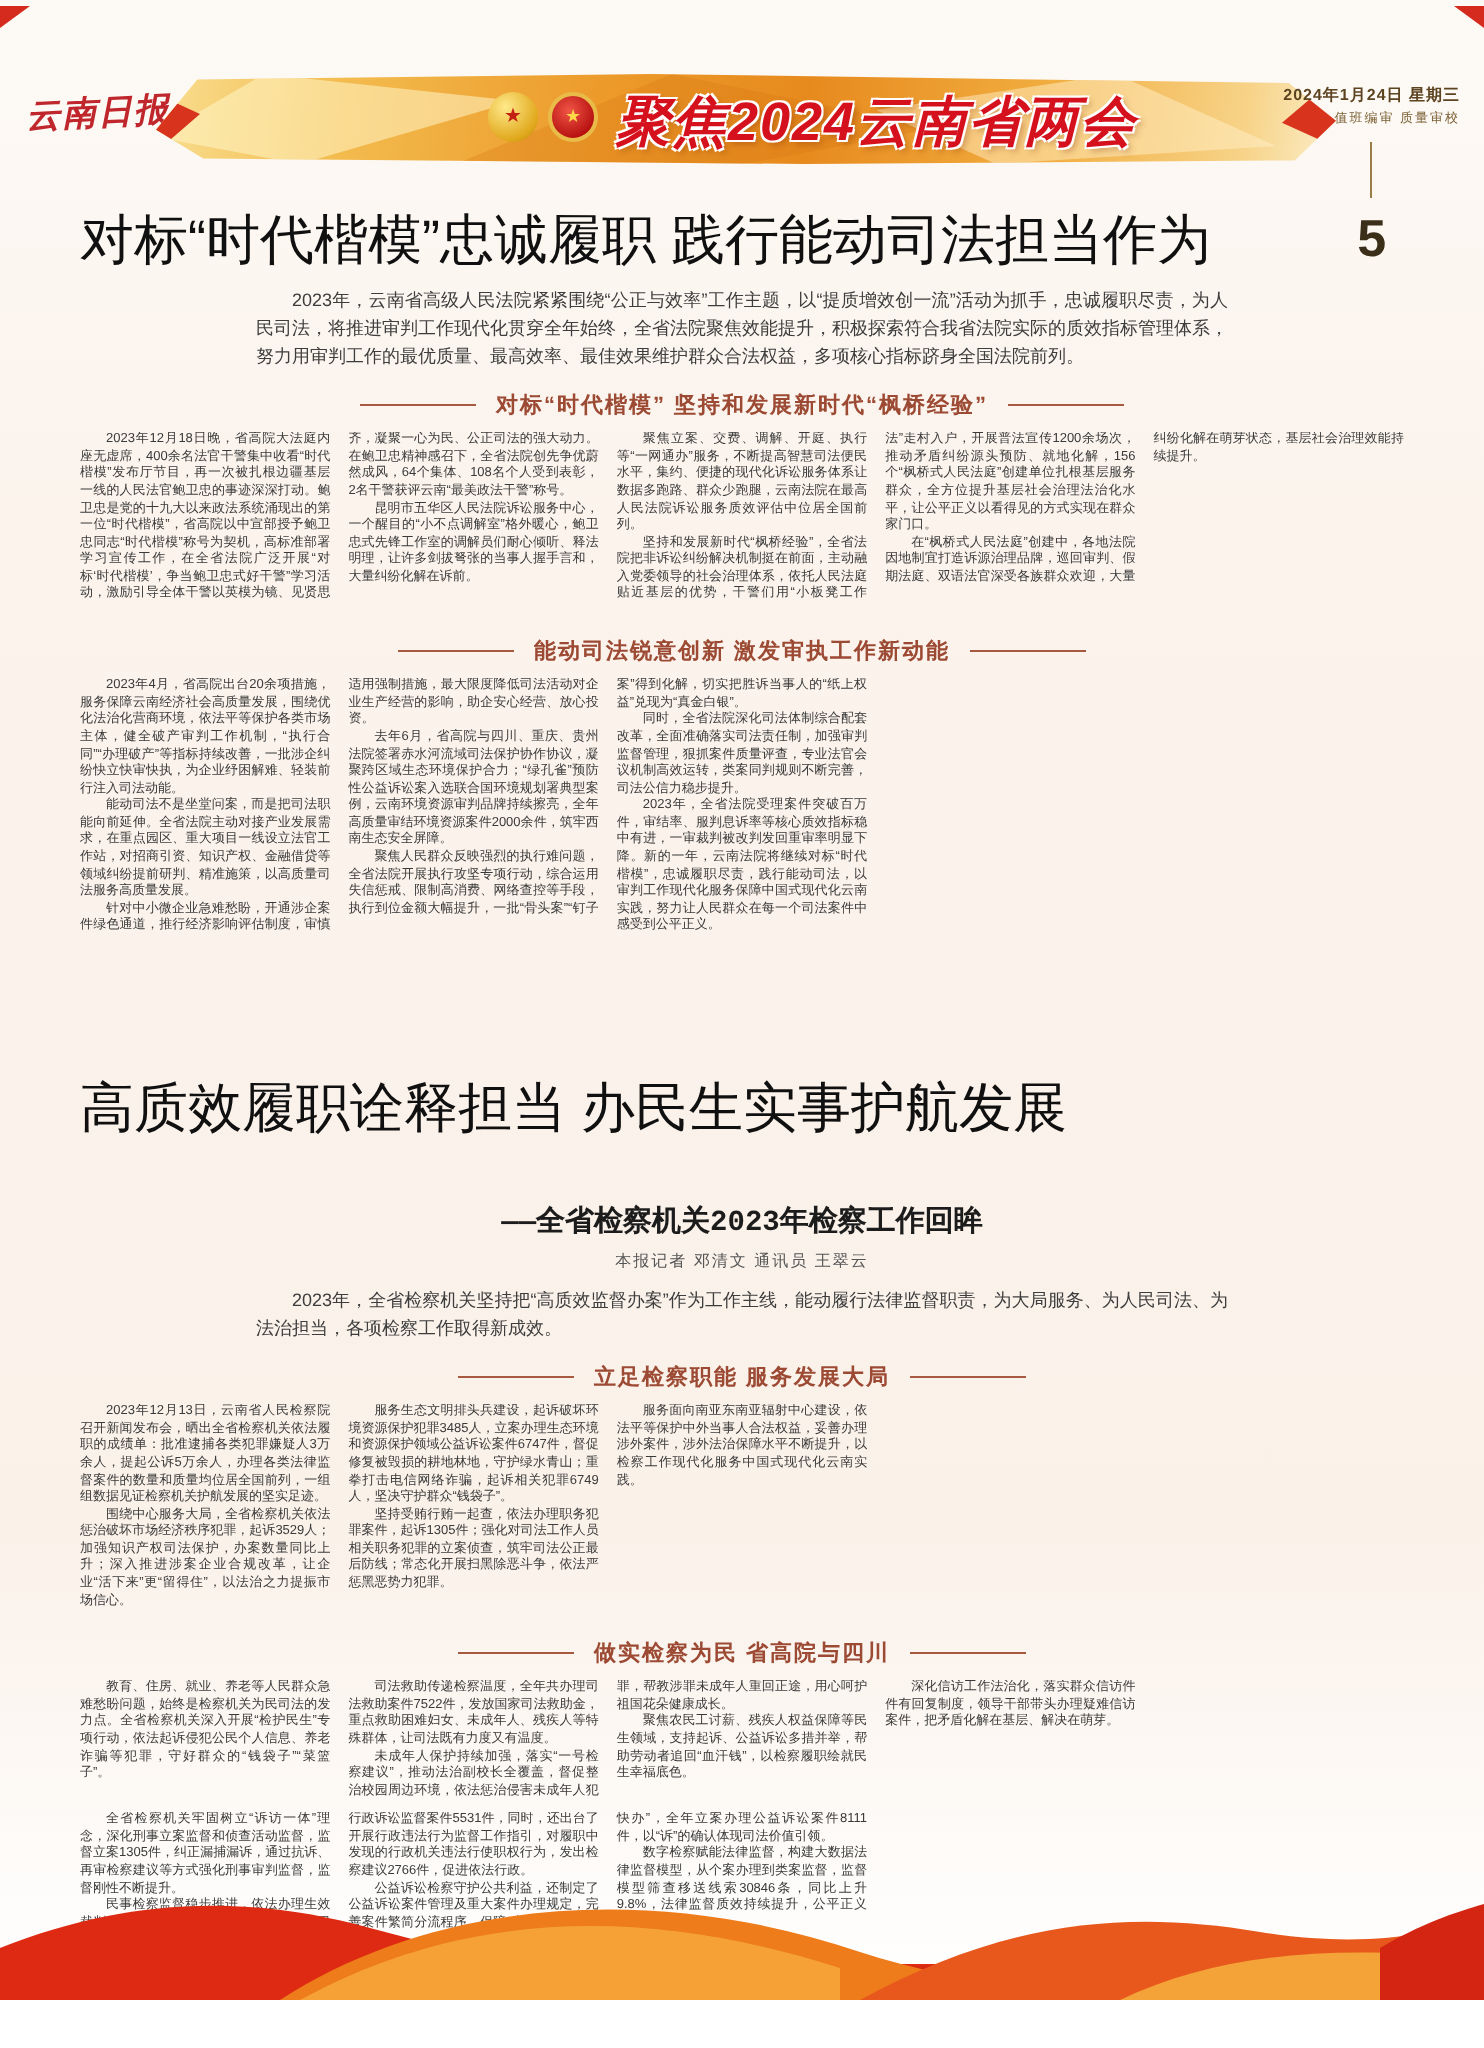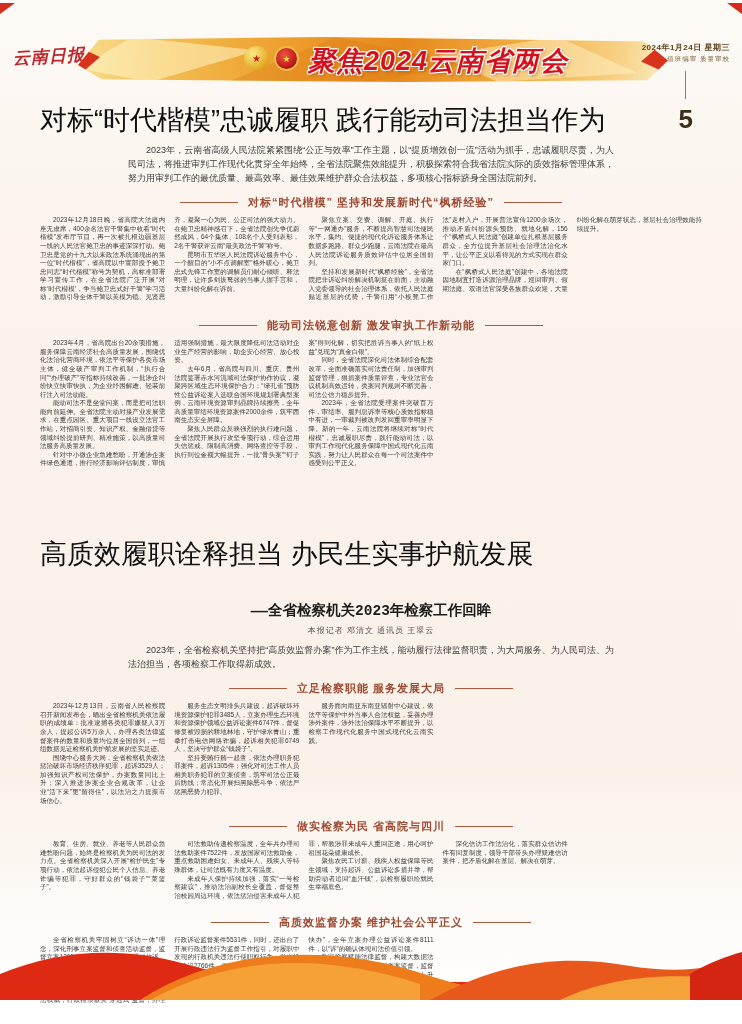--- a/index.html
+++ b/index.html
@@ -144,25 +144,20 @@
       <span class="rule"></span>
     </div>
     <div class="cols h66">
       <p>教育、住房、就业、养老等人民群众急难愁盼问题，始终是检察机关为民司法的发力点。全省检察机关深入开展“检护民生”专项行动，依法起诉侵犯公民个人信息、养老诈骗等犯罪，守好群众的“钱袋子”“菜篮子”。</p>
       <p>司法救助传递检察温度，全年共办理司法救助案件7522件，发放国家司法救助金，重点救助困难妇女、未成年人、残疾人等特殊群体，让司法既有力度又有温度。</p>
       <p>未成年人保护持续加强，落实“一号检察建议”，推动法治副校长全覆盖，督促整治校园周边环境，依法惩治侵害未成年人犯罪，帮教涉罪未成年人重回正途，用心呵护祖国花朵健康成长。</p>
       <p>聚焦农民工讨薪、残疾人权益保障等民生领域，支持起诉、公益诉讼多措并举，帮助劳动者追回“血汗钱”，以检察履职绘就民生幸福底色。</p>
       <p>深化信访工作法治化，落实群众信访件件有回复制度，领导干部带头办理疑难信访案件，把矛盾化解在基层、解决在萌芽。</p>
     </div>
 
-    <div class="sechead">
-      <span class="rule"></span>
-      <span>高质效监督办案 维护社会公平正义</span>
-      <span class="rule"></span>
-    </div>
     <div class="cols h70">
       <p>全省检察机关牢固树立“诉访一体”理念，深化刑事立案监督和侦查活动监督，监督立案1305件，纠正漏捕漏诉，通过抗诉、再审检察建议等方式强化刑事审判监督，监督刚性不断提升。</p>
       <p>民事检察监督稳步推进，依法办理生效裁判监督案件，对虚假诉讼出重拳，维护司法权威；行政检察做实“穿透式”监督，办理行政诉讼监督案件5531件，同时，还出台了开展行政违法行为监督工作指引，对履职中发现的行政机关违法行使职权行为，发出检察建议2766件，促进依法行政。</p>
       <p>公益诉讼检察守护公共利益，还制定了公益诉讼案件管理及重大案件办理规定，完善案件繁简分流程序，保障“大案精办”“小案快办”，全年立案办理公益诉讼案件8111件，以“诉”的确认体现司法价值引领。</p>
       <p>数字检察赋能法律监督，构建大数据法律监督模型，从个案办理到类案监督，监督模型筛查移送线索30846条，同比上升9.8%，法律监督质效持续提升，公平正义可感可触。</p>
     </div>
   </article>
 
   <svg class="footer-art" viewBox="0 0 742 66" preserveAspectRatio="none" xmlns="http://www.w3.org/2000/svg">
     <defs>

